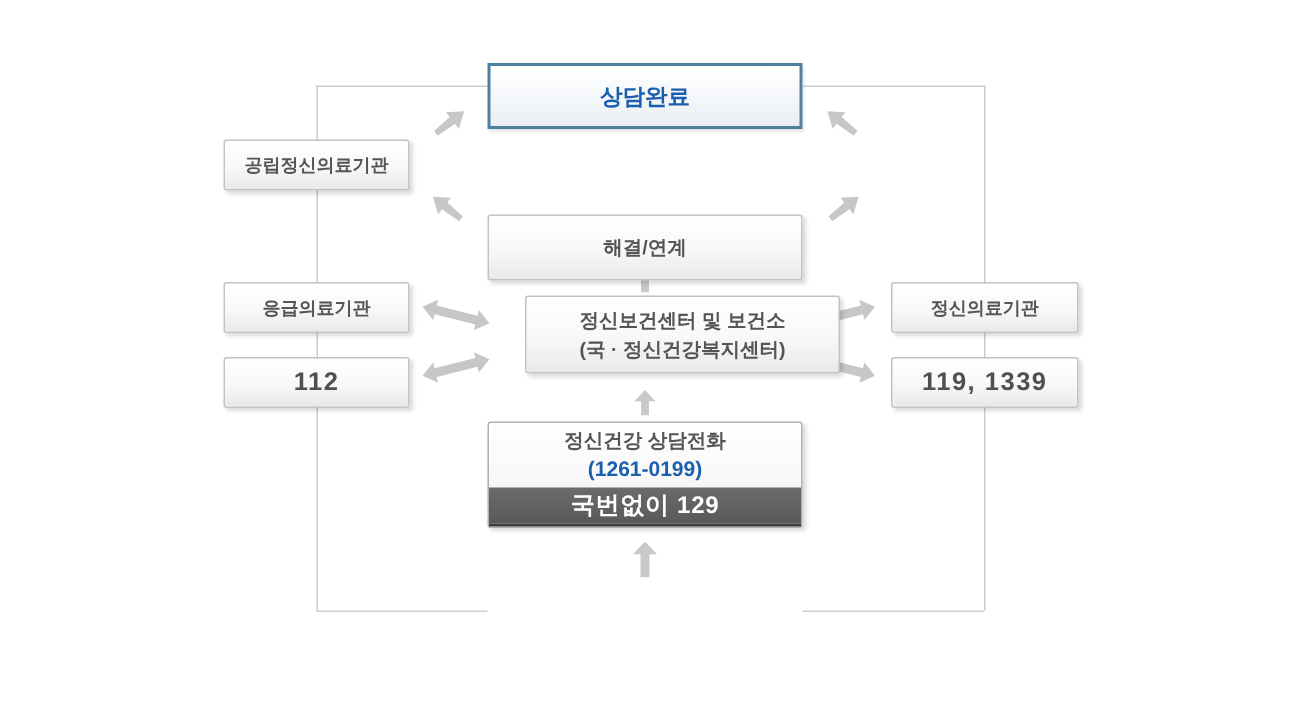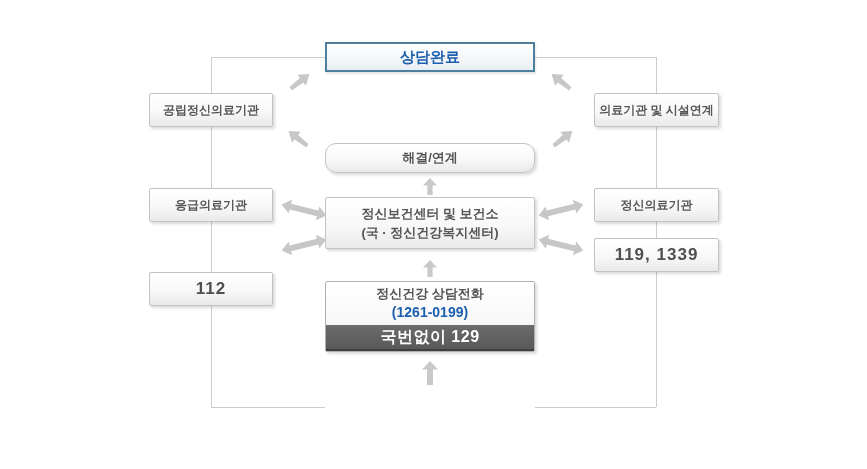--- a/index.html
+++ b/index.html
@@ -22,21 +22,21 @@
     box-shadow:2px 2px 3px rgba(0,0,0,0.15);
     color:#555555;font-weight:bold;font-size:12px;
   }
   .blue-box{
     border:2px solid #4f7f9e;
     background:linear-gradient(to bottom,#ffffff 0%,#f3f6f9 60%,#e8eef3 100%);
     box-shadow:1px 2px 2px rgba(0,0,0,0.10);
     color:#1c5fae;font-weight:bold;font-size:15px;
   }
   .num{font-size:17px;color:#4f4f4f;letter-spacing:1px;}
-  .two-line{flex-direction:column;line-height:1.5;font-size:13px;}
+  .two-line{flex-direction:column;line-height:1.5;font-size:13px;margin-left:25px;}
   .hotline{flex-direction:column;padding:0;align-items:stretch;border-color:#b0b0b0;}
   .hotline-top{
     height:43px;display:flex;flex-direction:column;
     align-items:center;justify-content:center;line-height:1.35;
   }
   .hotline-title{font-size:13px;color:#555555;font-weight:bold;}
   .hotline-number{font-size:14px;color:#1c5fae;font-weight:bold;}
   .hotline-bar{
     flex:1;display:flex;align-items:center;justify-content:center;
     background:linear-gradient(to bottom,#6b6b6b 0%,#595959 100%);
@@ -108,31 +108,30 @@
     <svg width="46" height="16" viewBox="0 0 46 16">
         <polygon points="0,8 9,1 9,5 37,5 37,1 46,8 37,15 37,11 9,11 9,15" fill="#c7c7c7"></polygon>
       </svg>
   </span>
   <span class="arrow" style="left:538px;top:237px;transform:rotate(14deg);">
     <svg width="46" height="16" viewBox="0 0 46 16">
         <polygon points="0,8 9,1 9,5 37,5 37,1 46,8 37,15 37,11 9,11 9,15" fill="#c7c7c7"></polygon>
       </svg>
   </span>
 
-  <div class="box blue-box" style="left:325px;top:42px;width:210px;height:30px;">상담완료</div>
+  <div class="box blue-box" style="left:325px;top:42px;width:210px;height:44px;">상담완료</div>
 
   <div class="box gray-box" style="left:149px;top:93px;width:124px;height:34px;">공립정신의료기관</div>
   <div class="box gray-box" style="left:149px;top:188px;width:124px;height:34px;">응급의료기관</div>
-  <div class="box gray-box num" style="left:149px;top:238px;width:124px;height:34px;margin-top:34px;">112</div>
+  <div class="box gray-box num" style="left:149px;top:238px;width:124px;height:34px;">112</div>
 
-  <div class="box gray-box" style="left:594px;top:93px;width:125px;height:34px;">의료기관 및 시설연계</div>
   <div class="box gray-box" style="left:594px;top:188px;width:125px;height:34px;">정신의료기관</div>
   <div class="box gray-box num" style="left:594px;top:238px;width:125px;height:34px;text-align:right;">119, 1339</div>
 
-  <div class="box gray-box" style="left:325px;top:143px;width:210px;height:30px;font-size:13px;border-radius:11px;">해결/연계</div>
+  <div class="box gray-box" style="left:325px;top:143px;width:210px;height:44px;font-size:13px;">해결/연계</div>
 
   <div class="box gray-box two-line" style="left:325px;top:197px;width:210px;height:52px;">
     <span>정신보건센터 및 보건소</span>
     <span>(국 · 정신건강복지센터)</span>
   </div>
 
   <div class="box gray-box hotline" style="left:325px;top:281px;width:210px;height:71px;">
     <div class="hotline-top">
       <span class="hotline-title">정신건강 상담전화</span>
       <span class="hotline-number">(1261-0199)</span>

